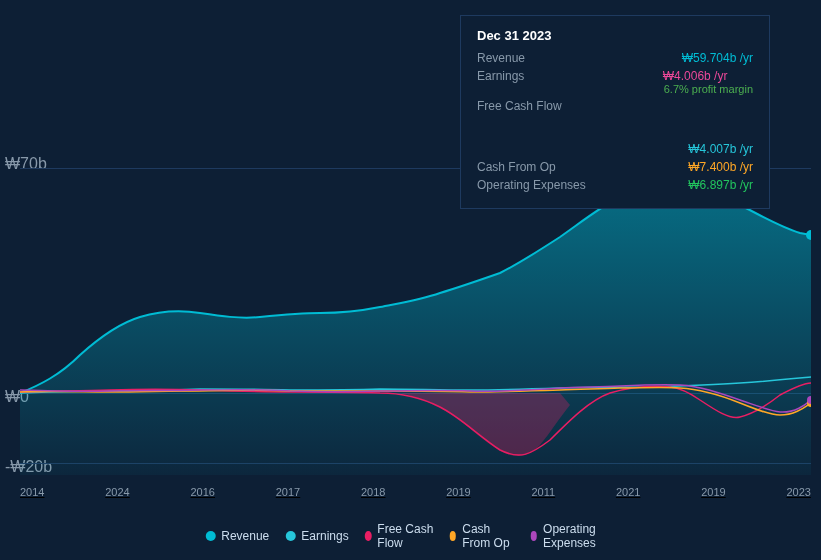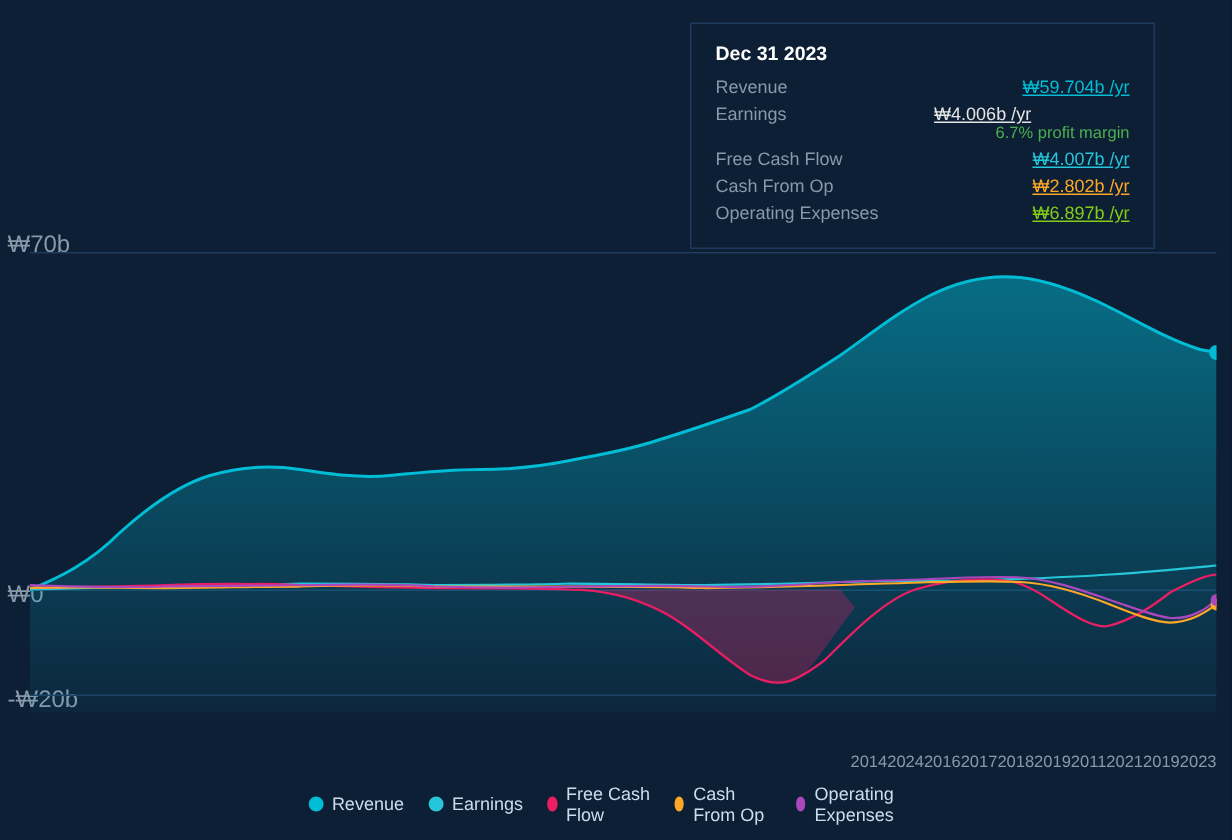--- a/index.html
+++ b/index.html
@@ -40,27 +40,26 @@
       display: flex;
       justify-content: space-between;
       margin-bottom: 4px;
       font-size: 12px;
     }
     .tooltip-label {
       color: #8899aa;
     }
     .tooltip-value {
       color: #ffffff;
-      text-decoration: underline;
     }
     .tooltip-value.cyan { color: #00bcd4; }
-    .tooltip-value.green { color: #e5e5e5; }
-    .tooltip-value.teal { color: #26c6da; }
+    .tooltip-value.green { color: #ec4899; margin-left: 40px; }
+    .tooltip-value.teal { color: #26c6da; margin-top: 43px; }
     .tooltip-value.orange { color: #ffa726; }
-    .tooltip-value.purple { color: #84cc16; }
+    .tooltip-value.purple { color: #22c55e; }
     .tooltip-margin {
       color: #4caf50;
       font-size: 11px;
       text-align: left;
       margin-left: 41px;
     }
 
     .y-label {
       position: absolute;
       color: #8899aa;
@@ -75,25 +74,26 @@
       left: 5px;
     }
     .y-label-neg {
       top: 458px;
       left: 5px;
     }
 
     
     .x-labels {
       position: absolute;
-      bottom: 46px;
+      bottom: 62px;
       left: 20px;
       right: 10px;
       display: flex;
-      justify-content: flex-end;
+      justify-content: space-between;
+      text-decoration: underline;
     }
     .x-label {
       color: #8899aa;
       font-size: 11px;
     }
 
     
     .legend {
       position: absolute;
       bottom: 10px;
@@ -145,21 +145,21 @@
         <div class="tooltip-value green">₩4.006b /yr</div>
         <div class="tooltip-margin">6.7% profit margin</div>
       </div>
     </div>
     <div class="tooltip-row">
       <span class="tooltip-label">Free Cash Flow</span>
       <span class="tooltip-value teal">₩4.007b /yr</span>
     </div>
     <div class="tooltip-row">
       <span class="tooltip-label">Cash From Op</span>
-      <span class="tooltip-value orange">₩2.802b /yr</span>
+      <span class="tooltip-value orange">₩7.400b /yr</span>
     </div>
     <div class="tooltip-row">
       <span class="tooltip-label">Operating Expenses</span>
       <span class="tooltip-value purple">₩6.897b /yr</span>
     </div>
   </div>
 
   <div class="y-label y-label-top">₩70b</div>
   <div class="y-label y-label-zero">₩0</div>
   <div class="y-label y-label-neg">-₩20b</div>

